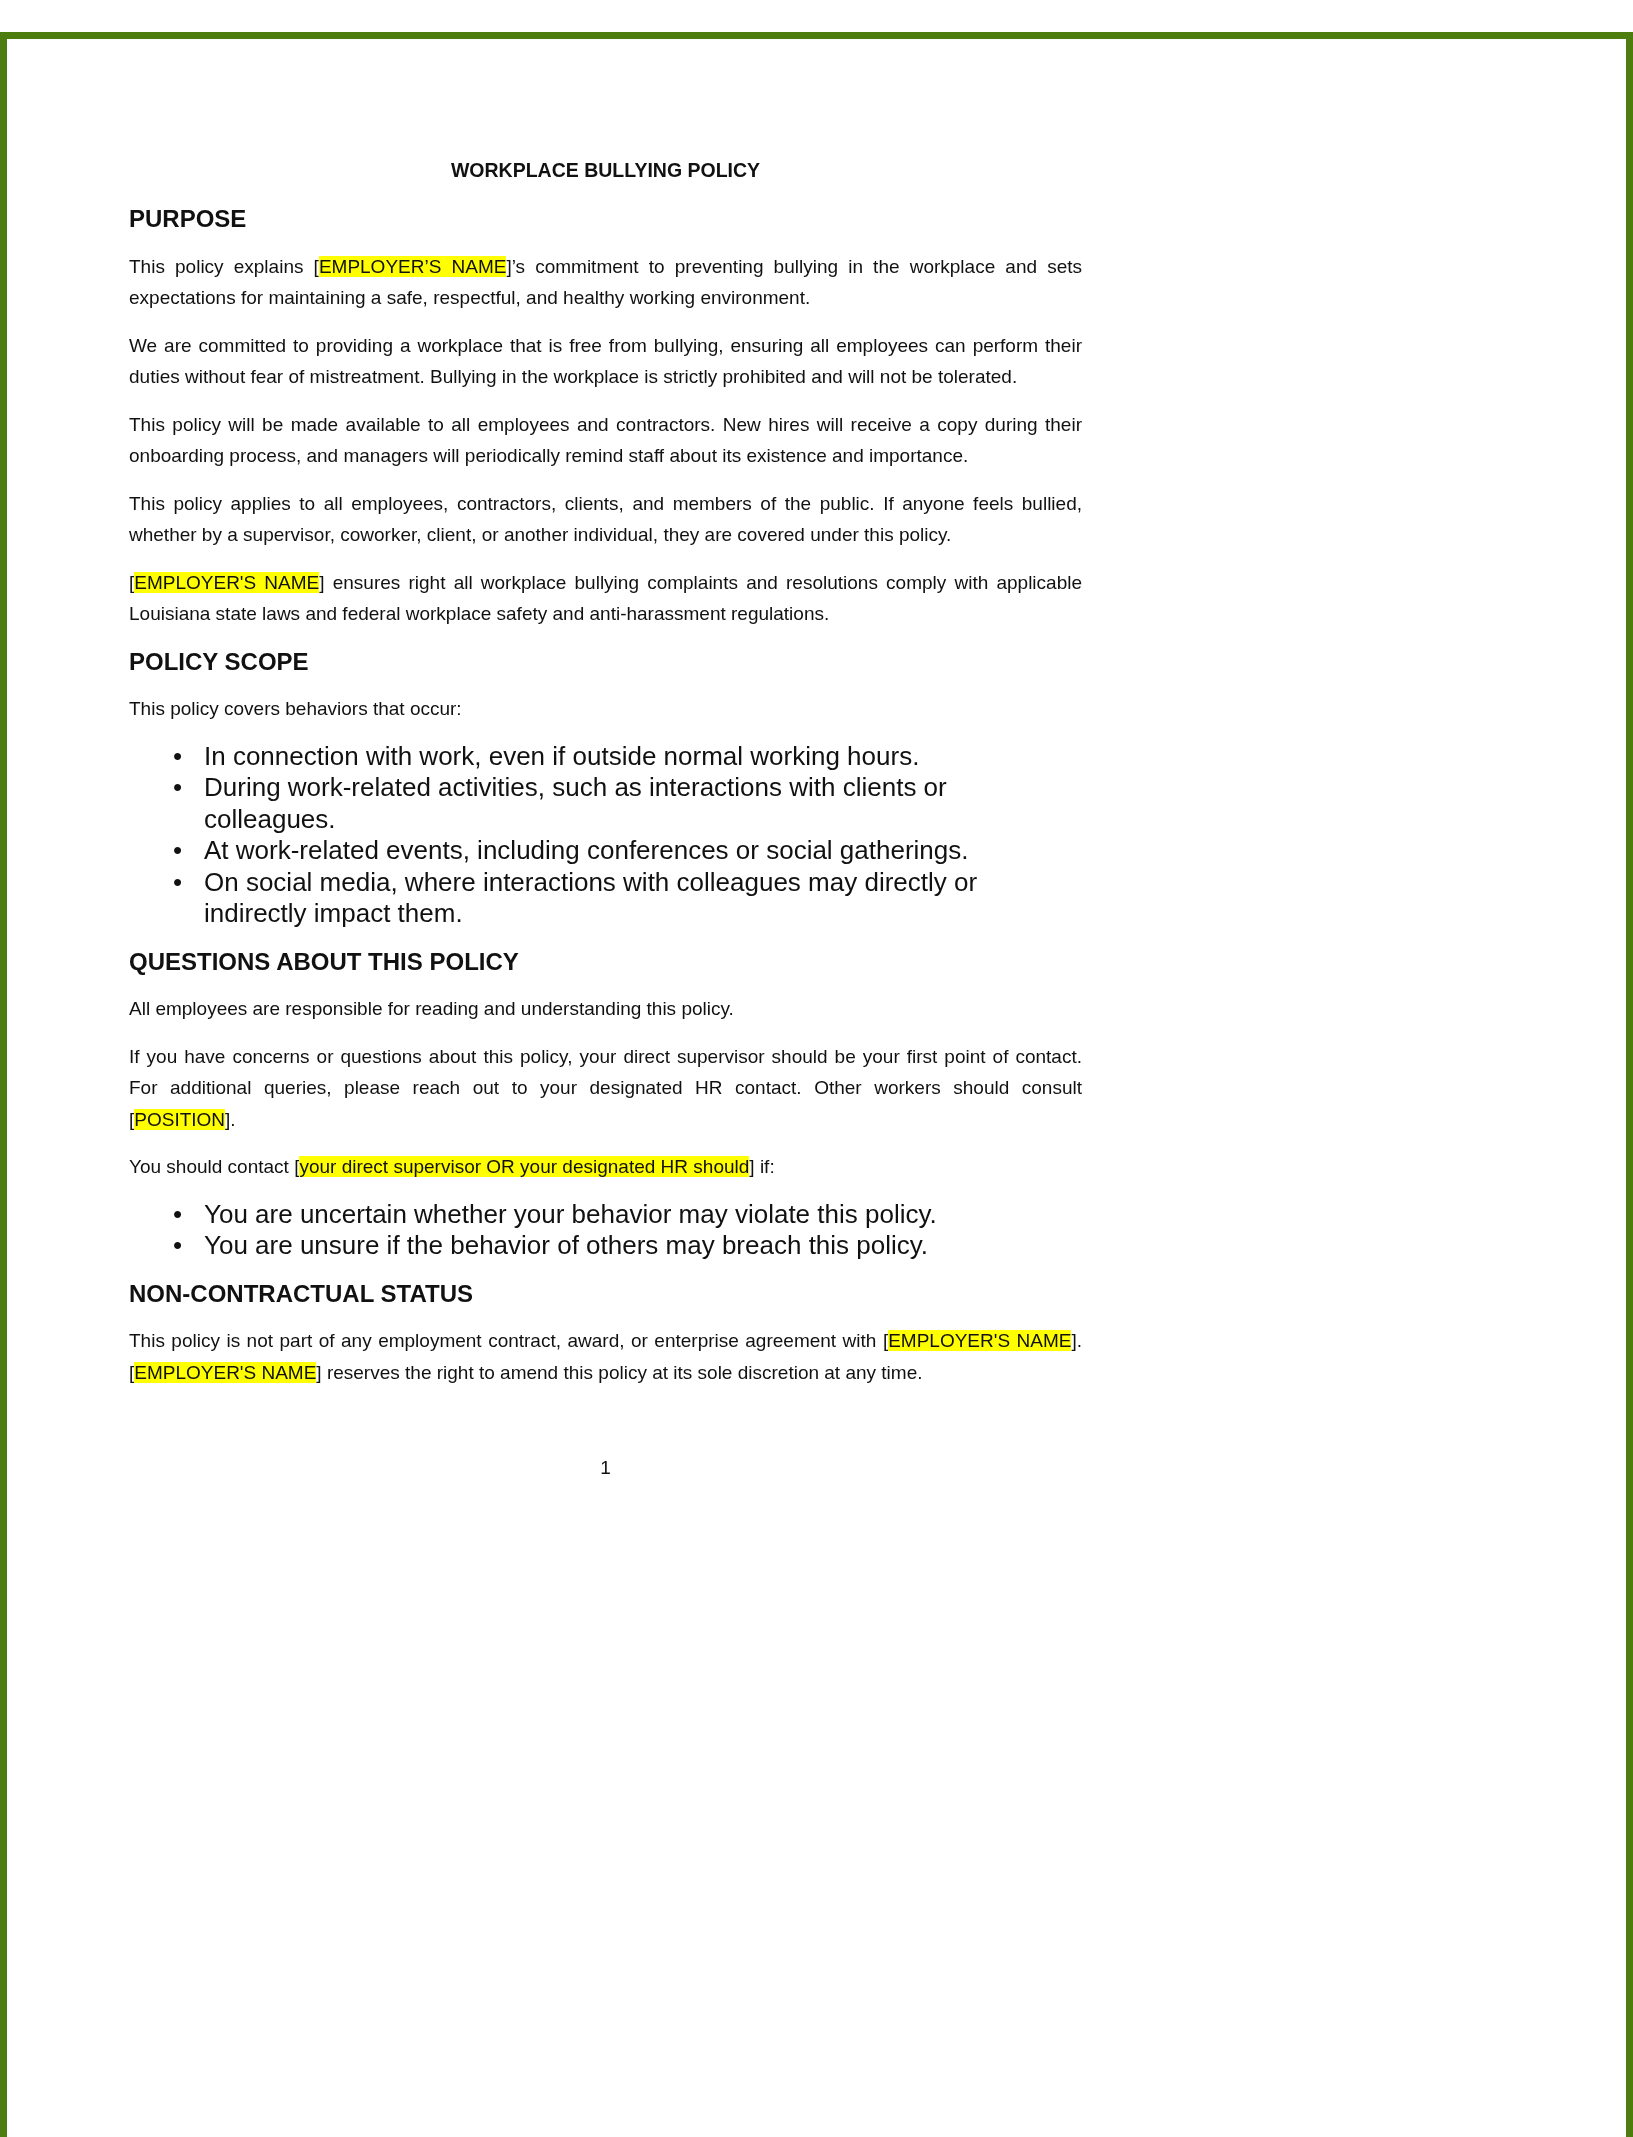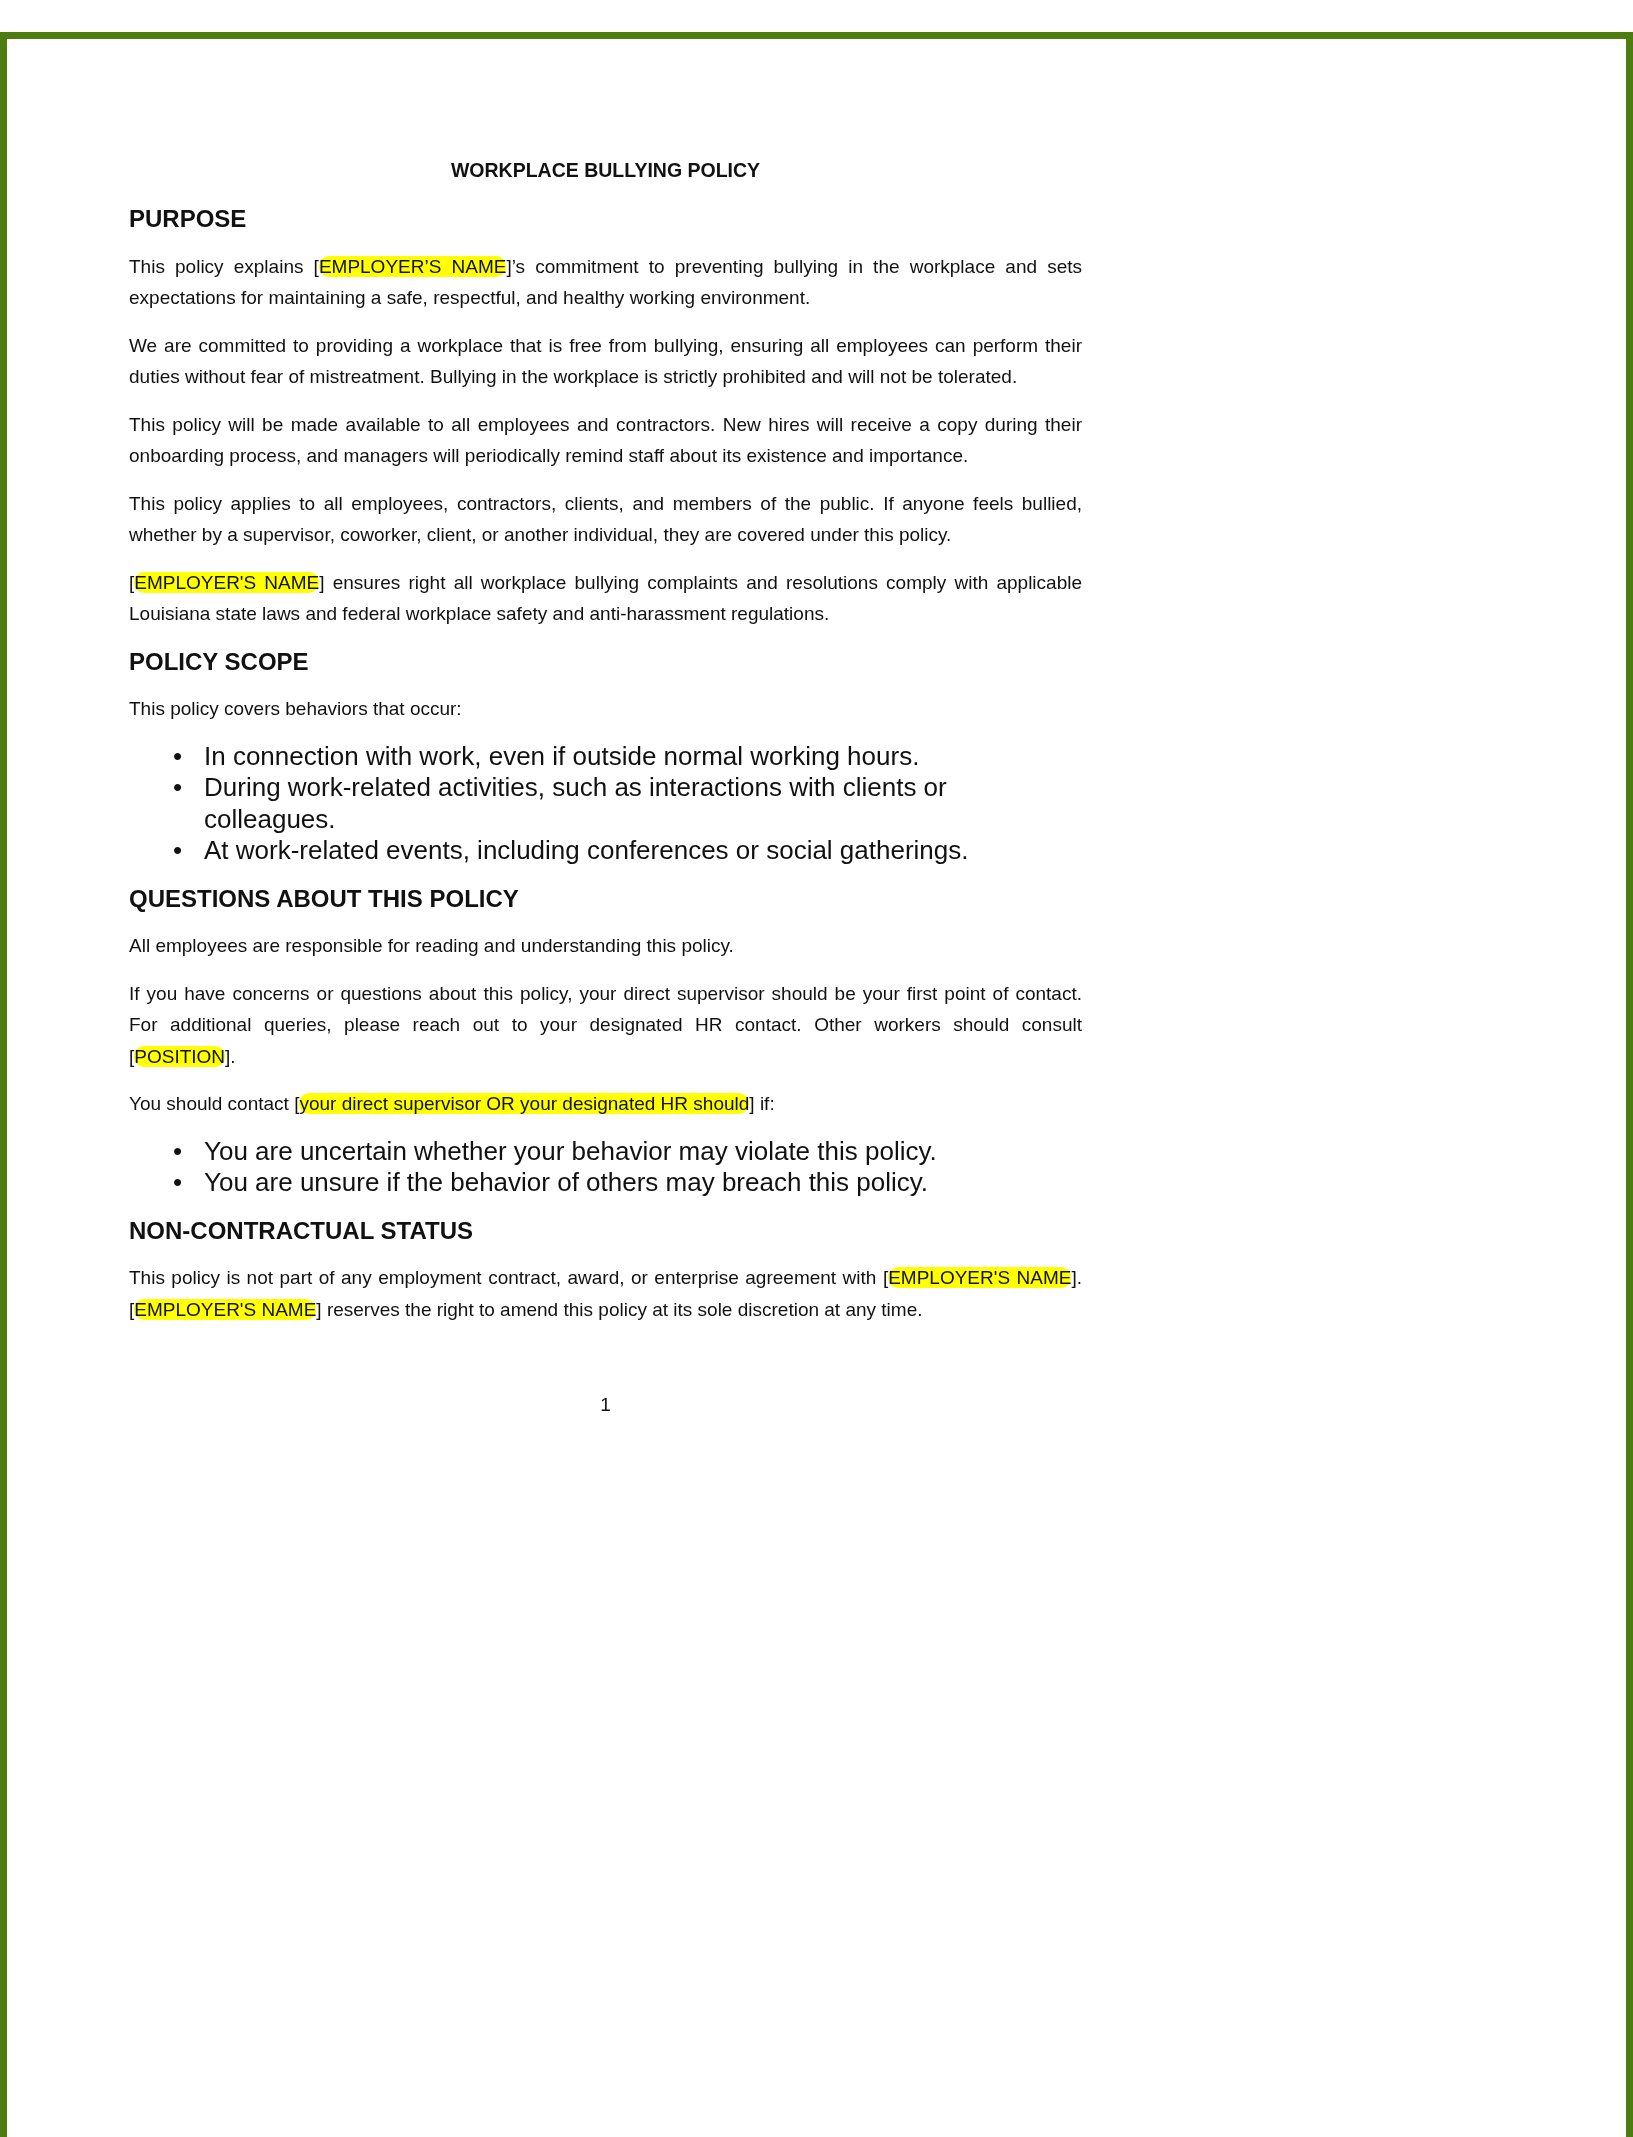--- a/index.html
+++ b/index.html
@@ -57,21 +57,21 @@
     font-size: 26px;
     line-height: 31.5px;
   }
   ul.bullets li::before {
     content: "\2022";
     position: absolute;
     left: 44px;
     top: 0;
   }
 
-  .hl { background: var(--hl, #ffff00); border-radius: 10px; }
+  .hl { background: var(--hl, #ffff00); }
 
   .page-footer {
     text-align: center;
     font-size: 19px;
     line-height: 31px;
     margin-top: 64px;
   }
 </style>
 </head>
 <body>
@@ -86,20 +86,21 @@
         <p class="para"><span>We are committed to providing a workplace that is free from bullying, ensuring all employees can perform their duties without fear of mistreatment. Bullying in the workplace is strictly prohibited and will not be tolerated.</span></p>
         <p class="para"><span>This policy will be made available to all employees and contractors. New hires will receive a copy during their onboarding process, and managers will periodically remind staff about its existence and importance.</span></p>
         <p class="para"><span>This policy applies to all employees, contractors, clients, and members of the public. If anyone feels bullied, whether by a supervisor, coworker, client, or another individual, they are covered under this policy.</span></p>
         <p class="para"><span>[</span><span class="hl">EMPLOYER'S NAME</span><span>] ensures right all workplace bullying complaints and resolutions comply with applicable Louisiana state laws and federal workplace safety and anti-harassment regulations.</span></p>
         <div class="heading">POLICY SCOPE</div>
         <p class="para"><span>This policy covers behaviors that occur:</span></p>
         <ul class="bullets">
           <li><span>In connection with work, even if outside normal working hours.</span></li>
           <li><span>During work-related activities, such as interactions with clients or colleagues.</span></li>
           <li><span>At work-related events, including conferences or social gatherings.</span></li>
+          <li><span>On social media, where interactions with colleagues may directly or indirectly impact them.</span></li>
         </ul>
         <div class="heading">QUESTIONS ABOUT THIS POLICY</div>
         <p class="para"><span>All employees are responsible for reading and understanding this policy.</span></p>
         <p class="para"><span>If you have concerns or questions about this policy, your direct supervisor should be your first point of contact. For additional queries, please reach out to your designated HR contact. Other workers should consult [</span><span class="hl">POSITION</span><span>].</span></p>
         <p class="para"><span>You should contact [</span><span class="hl">your direct supervisor OR your designated HR should</span><span>] if:</span></p>
         <ul class="bullets">
           <li><span>You are uncertain whether your behavior may violate this policy.</span></li>
           <li><span>You are unsure if the behavior of others may breach this policy.</span></li>
         </ul>
         <div class="heading">NON-CONTRACTUAL STATUS</div>

